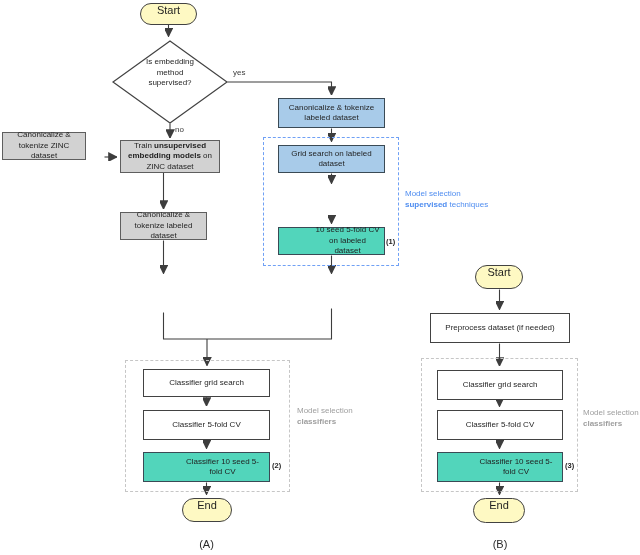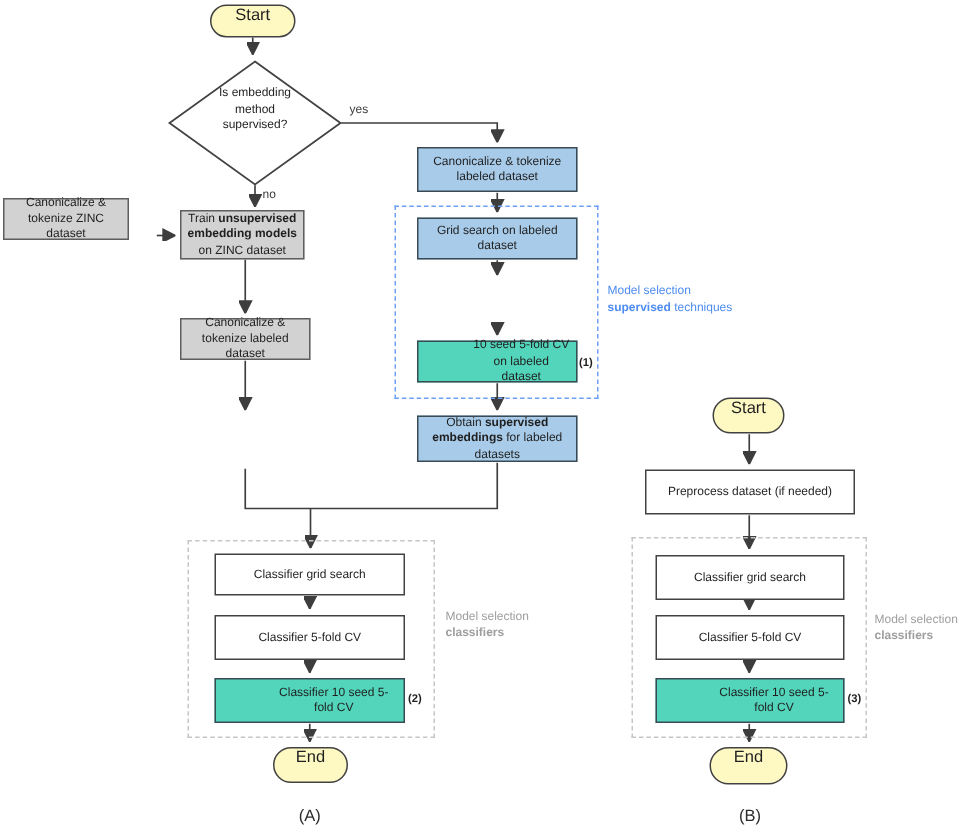--- a/index.html
+++ b/index.html
@@ -80,40 +80,37 @@
   <div class="oval" style="left:140px; top:3px; width:57px; height:22px;">
     <span>Start</span>
   </div>
   <div class="diamond-text">Is embedding method supervised?</div>
   <div class="branch" style="left:233px; top:68px;">yes</div>
   <div class="branch" style="left:175px; top:125px;">no</div>
 
   <div class="box gray" style="left:2px; top:132px; width:84px; height:28px;">
     <span>Canonicalize &amp; tokenize ZINC dataset</span>
   </div>
-  <div class="box gray" style="left:120px; top:140px; width:83px; height:33px;">
+  <div class="box gray" style="left:120px; top:140px; width:100px; height:33px;">
     <span><span>Train </span><b>unsupervised embedding models</b><span> on ZINC dataset</span></span>
   </div>
   <div class="box gray" style="left:120px; top:212px; width:87px; height:28px;">
     <span>Canonicalize &amp; tokenize labeled dataset</span>
   </div>
 
   <div class="box blue" style="left:278px; top:98px; width:107px; height:30px;">
     <span>Canonicalize &amp; tokenize labeled dataset</span>
   </div>
   <div class="box blue" style="left:278px; top:145px; width:107px; height:28px;">
     <span>Grid search on labeled dataset</span>
   </div>
   <div class="box teal" style="left:278px; top:227px; width:107px; height:28px;">
     <span>10 seed 5-fold CV on labeled dataset</span>
   </div>
   <div class="ref" style="left:386px; top:237px;">(1)</div>
-  <div class="box blue" style="left:278px; top:277px; width:107px; height:31px;">
-    <span><span>Obtain </span><b>supervised embeddings</b><span> for labeled datasets</span></span>
-  </div>
   <div class="sidelabel lab-blue" style="left:405px; top:189px;">
     <span>Model selection</span><br>
     <b>supervised</b><span> techniques</span>
   </div>
 
   <div class="box white" style="left:143px; top:369px; width:127px; height:28px;">
     <span>Classifier grid search</span>
   </div>
   <div class="box white" style="left:143px; top:410px; width:127px; height:30px;">
     <span>Classifier 5-fold CV</span>

